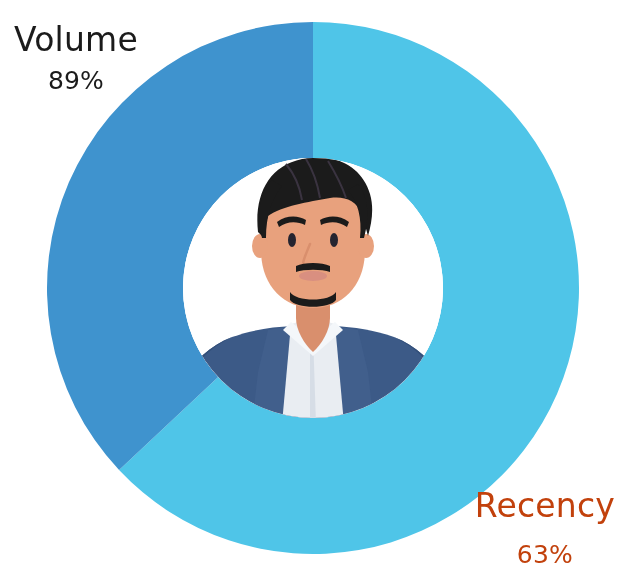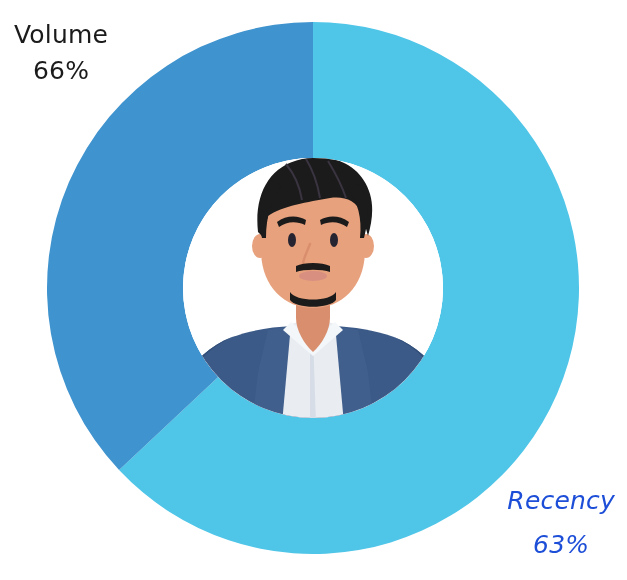--- a/index.html
+++ b/index.html
@@ -36,21 +36,21 @@
     position: absolute;
     color: #1b1b1b;
     font-family: "DejaVu Sans", "Liberation Sans", sans-serif;
     font-weight: 400;
     line-height: 1.28;
     white-space: nowrap;
   }
 
   .slice-label .lbl-name {
     display: block;
-    font-size: 25px;
+    font-size: 33px;
     letter-spacing: 0.2px;
   }
   .slice-label .lbl-value {
     display: block;
     font-size: 25px;
     letter-spacing: 0.2px;
   }
 
   #label-volume {
     left: 14px;
@@ -152,21 +152,21 @@
 
       <path d="M 296 266 C 304 262 322 262 330 266 L 330 272 C 322 269 304 269 296 272 Z" fill="#1b1b1b"></path>
 
       <path d="M 290 292 C 296 302 330 302 336 292 L 336 300 C 330 309 296 309 290 300 Z" fill="#1b1b1b"></path>
 
     </g>
   </svg>
 
   <div class="slice-label" id="label-volume" style="color: rgb(27, 27, 27);">
     <span class="lbl-name">Volume</span>
-    <span class="lbl-value">66%</span>
+    <span class="lbl-value">89%</span>
   </div>
 
-  <div class="slice-label" id="label-recency" style="color: #1d4ed8; font-style: italic;">
+  <div class="slice-label" id="label-recency" style="color: #c2410c;">
     <span class="lbl-name">Recency</span>
     <span class="lbl-value">63%</span>
   </div>
 
 </div>
 
 </body></html>

